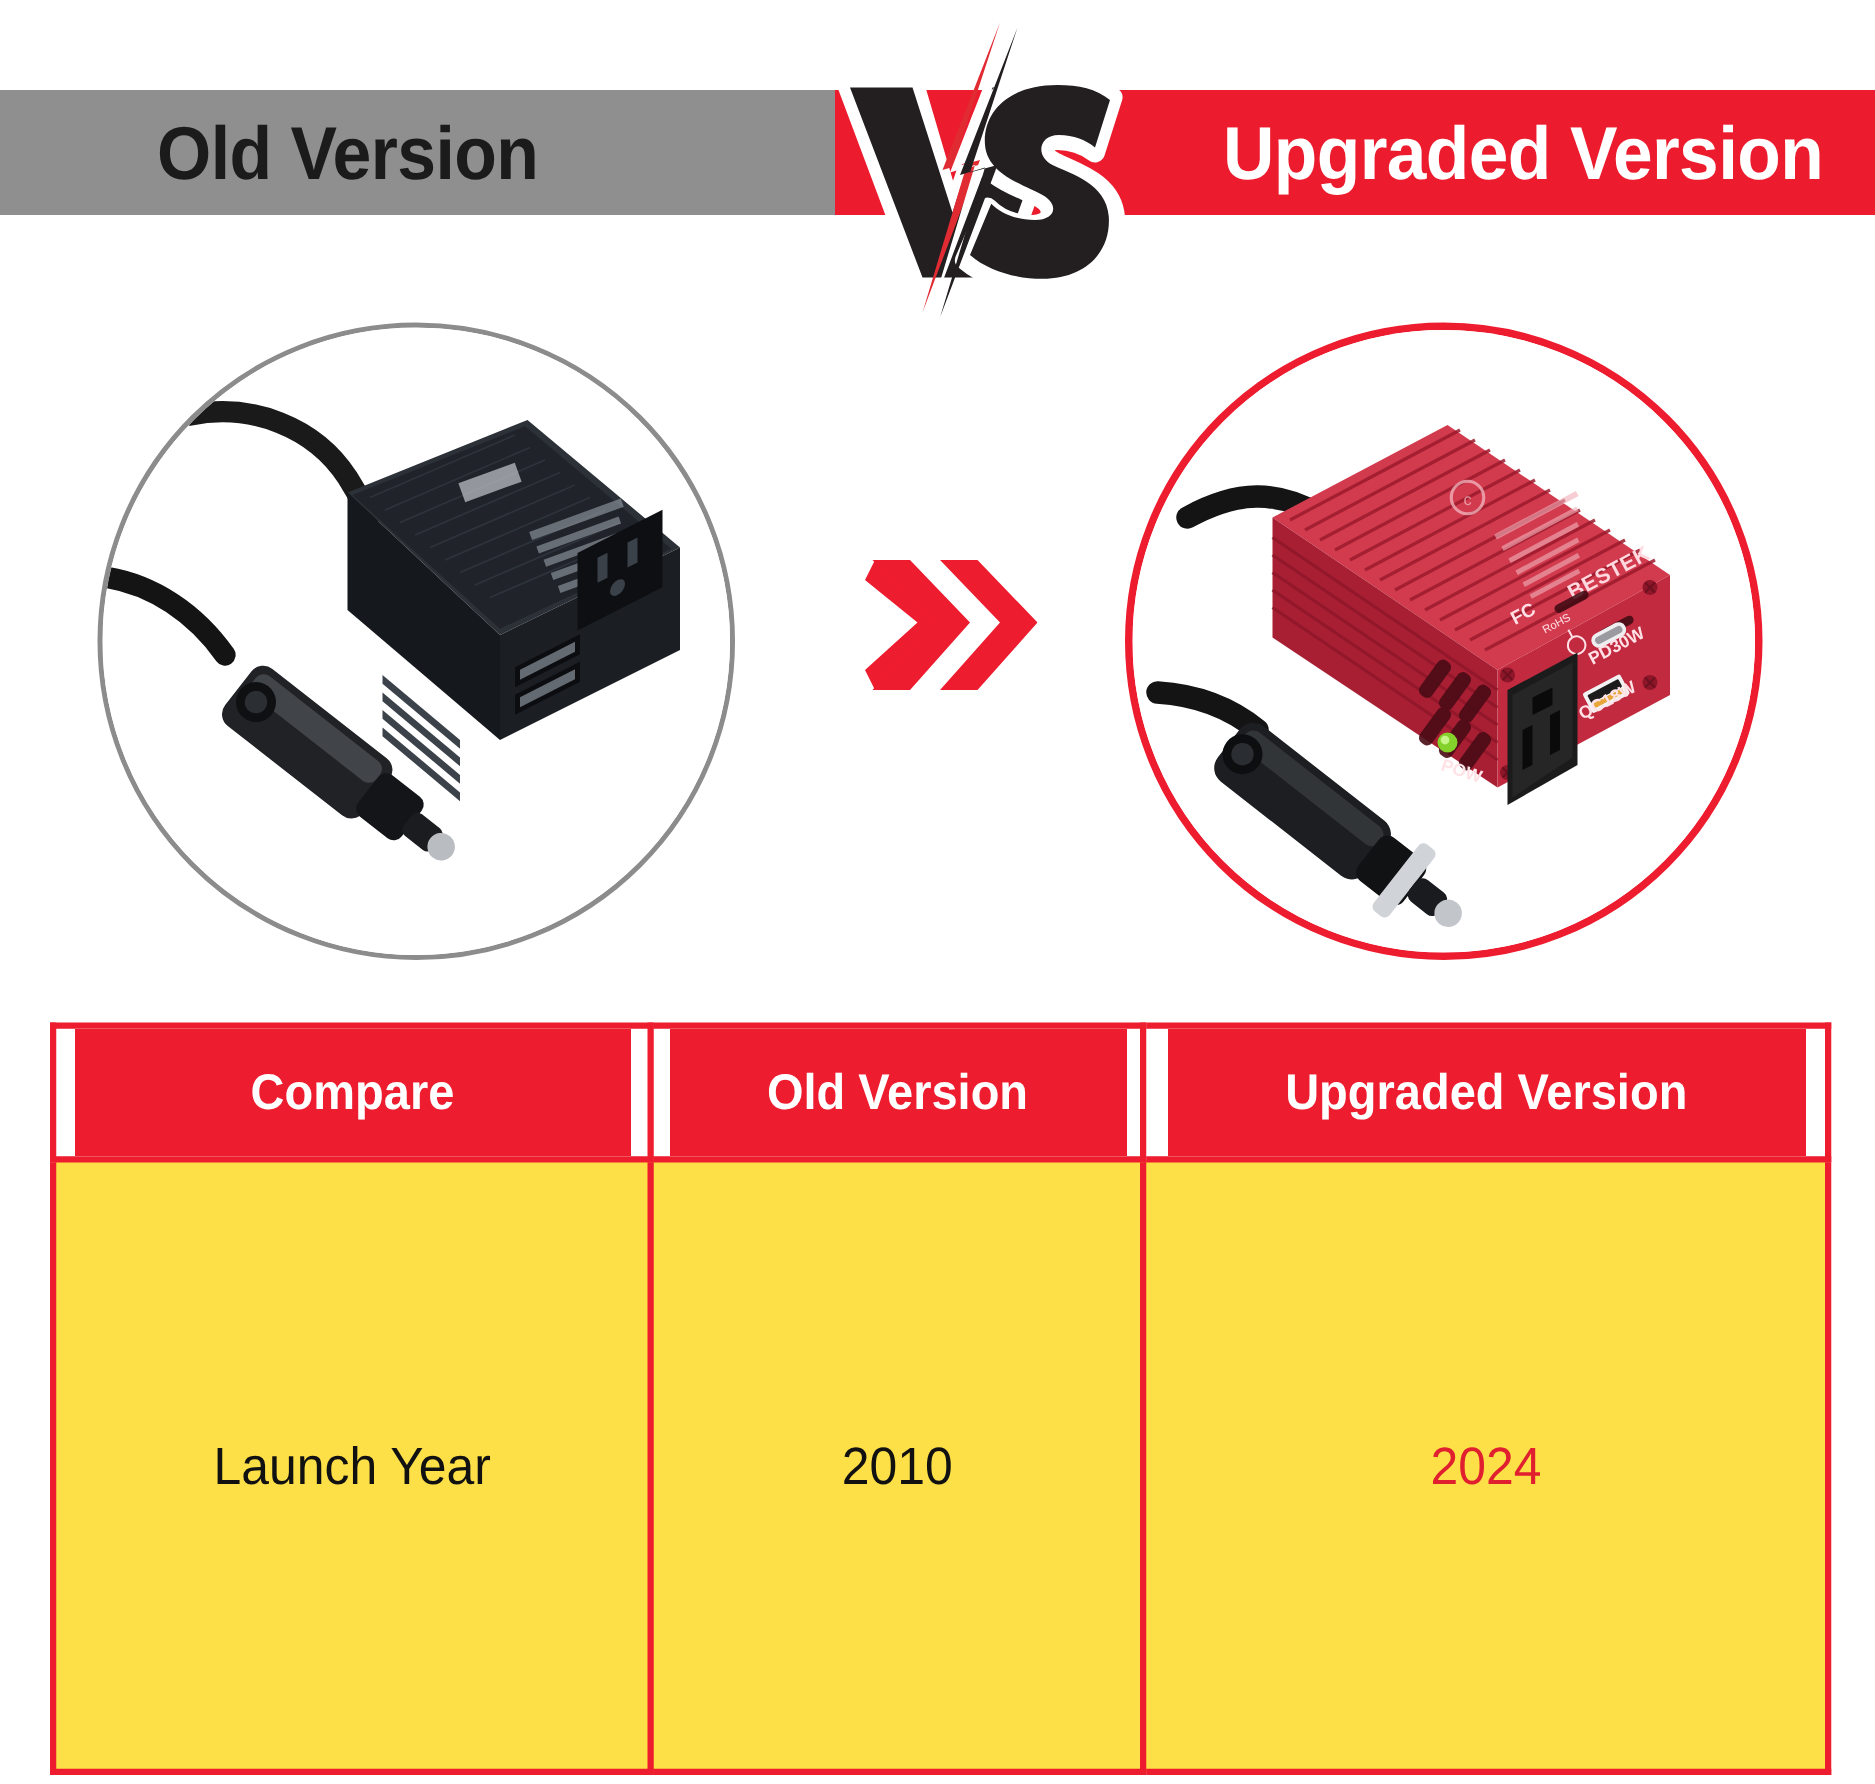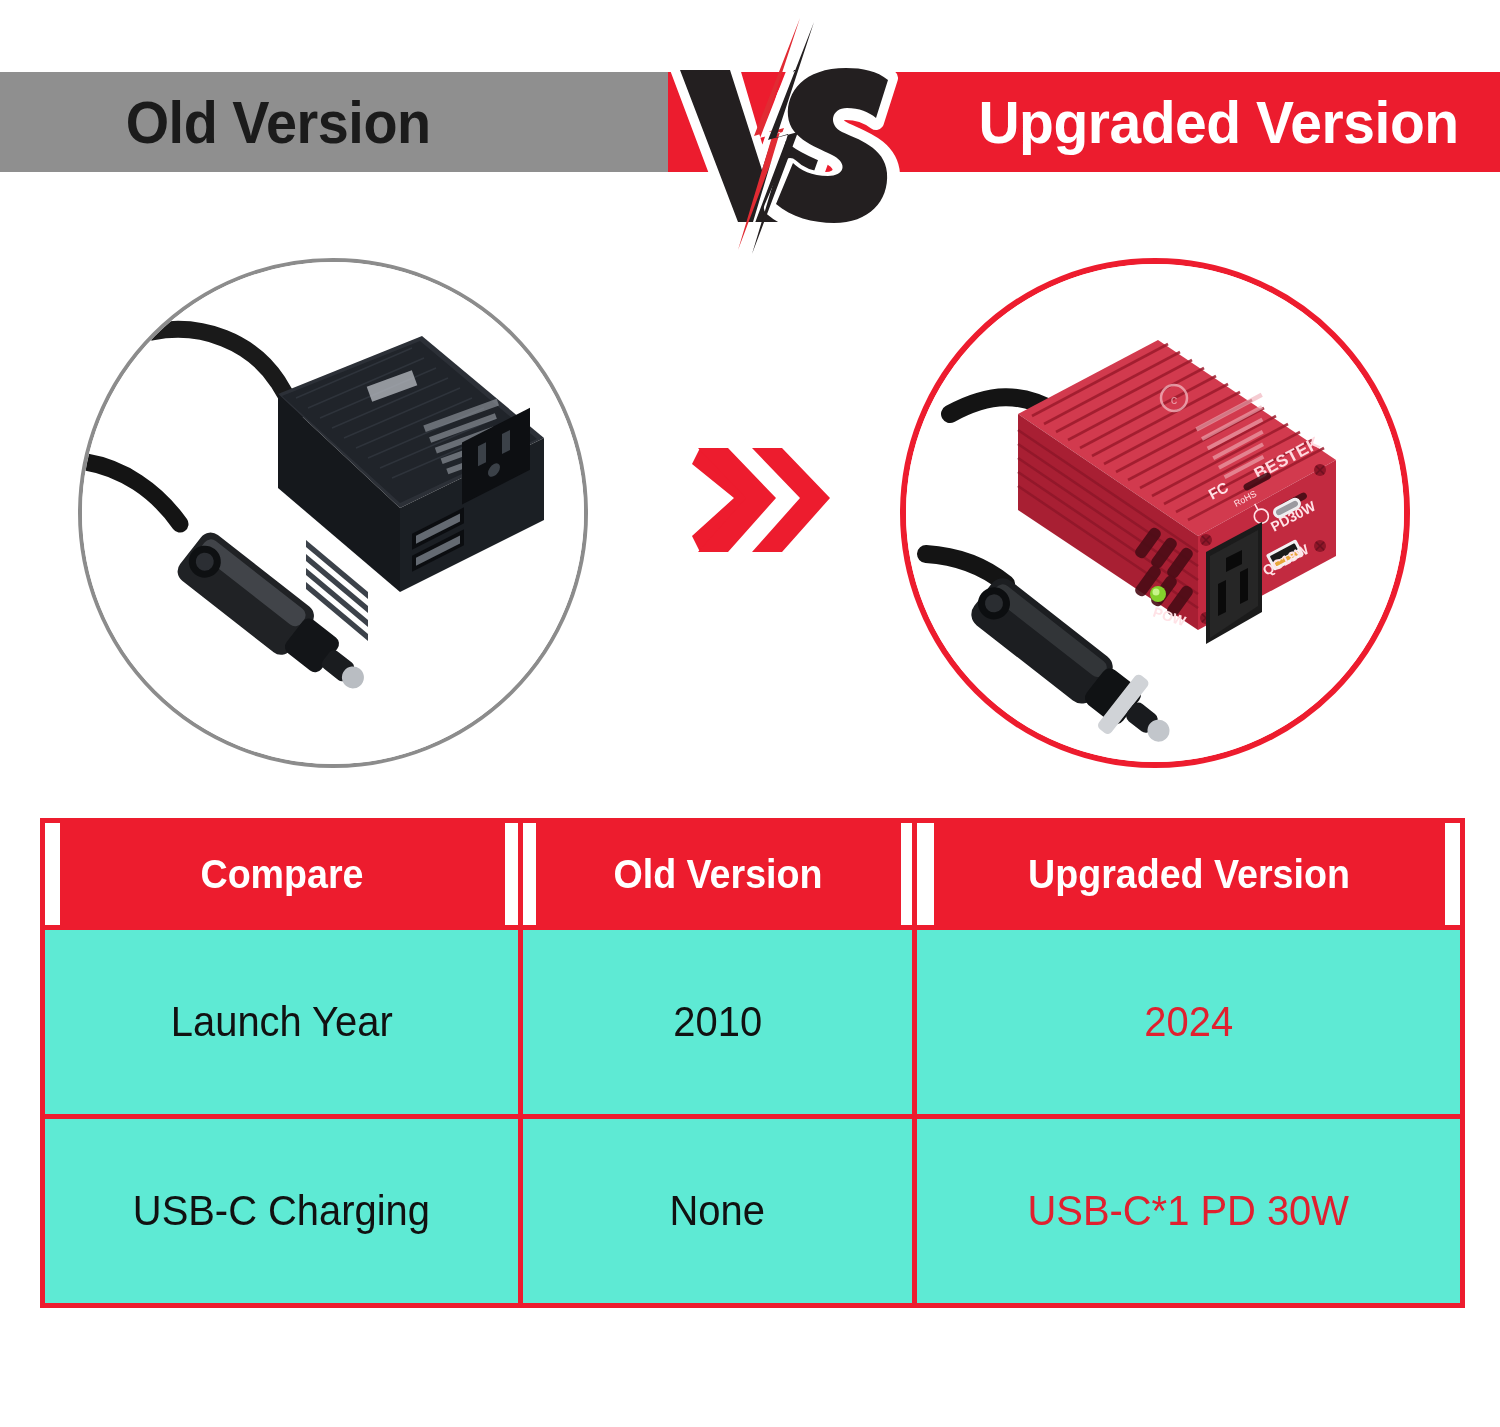--- a/index.html
+++ b/index.html
@@ -81,40 +81,40 @@
   .arrow-chevrons {
     position: absolute;
     left: 690px; top: 440px;
     width: 140px; height: 120px;
   }
 
   
   .cmp-table {
     position: absolute;
     left: 40px; top: 818px;
-    width: 1420px; height: 490px;
+    width: 1420px; height: 602px;
     border-collapse: collapse;
     table-layout: fixed;
   }
   .cmp-table td, .cmp-table th {
     border: 5px solid #ed1c2e;
     text-align: center;
     vertical-align: middle;
   }
   .cmp-table thead th {
     background: #ed1c2e;
     color: #ffffff;
     font-size: 40px;
     font-weight: bold;
     height: 107px;
     border-color: #ed1c2e;
     transform: scaleX(0.94);
   }
   .cmp-table tbody td {
-    background: #5eead4;
+    background: #fde047;
     height: 119px;
     font-size: 42px;
     font-weight: normal;
     color: #111111;
   }
   .cmp-table tbody td.hl {
     color: #e0202f;
   }
   .col-a { width: 478px; }
   .col-b { width: 394px; }
@@ -376,25 +376,14 @@
       <td class="col-a">
         <span class="cell-txt">Launch Year</span>
       </td>
       <td class="col-b">
         <span class="cell-txt">2010</span>
       </td>
       <td class="col-c hl">
         <span class="cell-txt">2024</span>
       </td>
     </tr>
-    <tr>
-      <td class="col-a">
-        <span class="cell-txt">USB-C Charging</span>
-      </td>
-      <td class="col-b">
-        <span class="cell-txt">None</span>
-      </td>
-      <td class="col-c hl">
-        <span class="cell-txt">USB-C*1 PD 30W</span>
-      </td>
-    </tr>
   </tbody>
 </table>
 
 </body></html>

